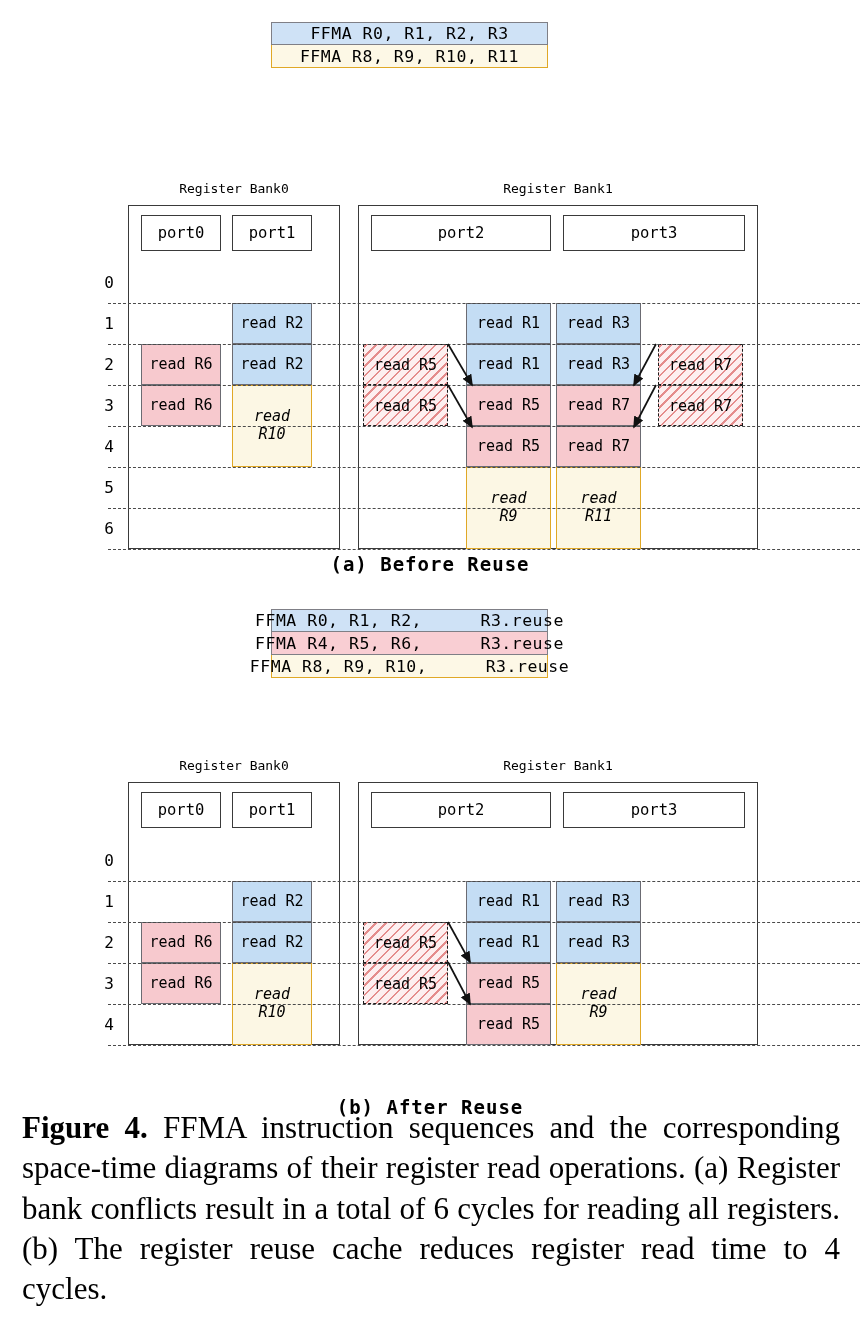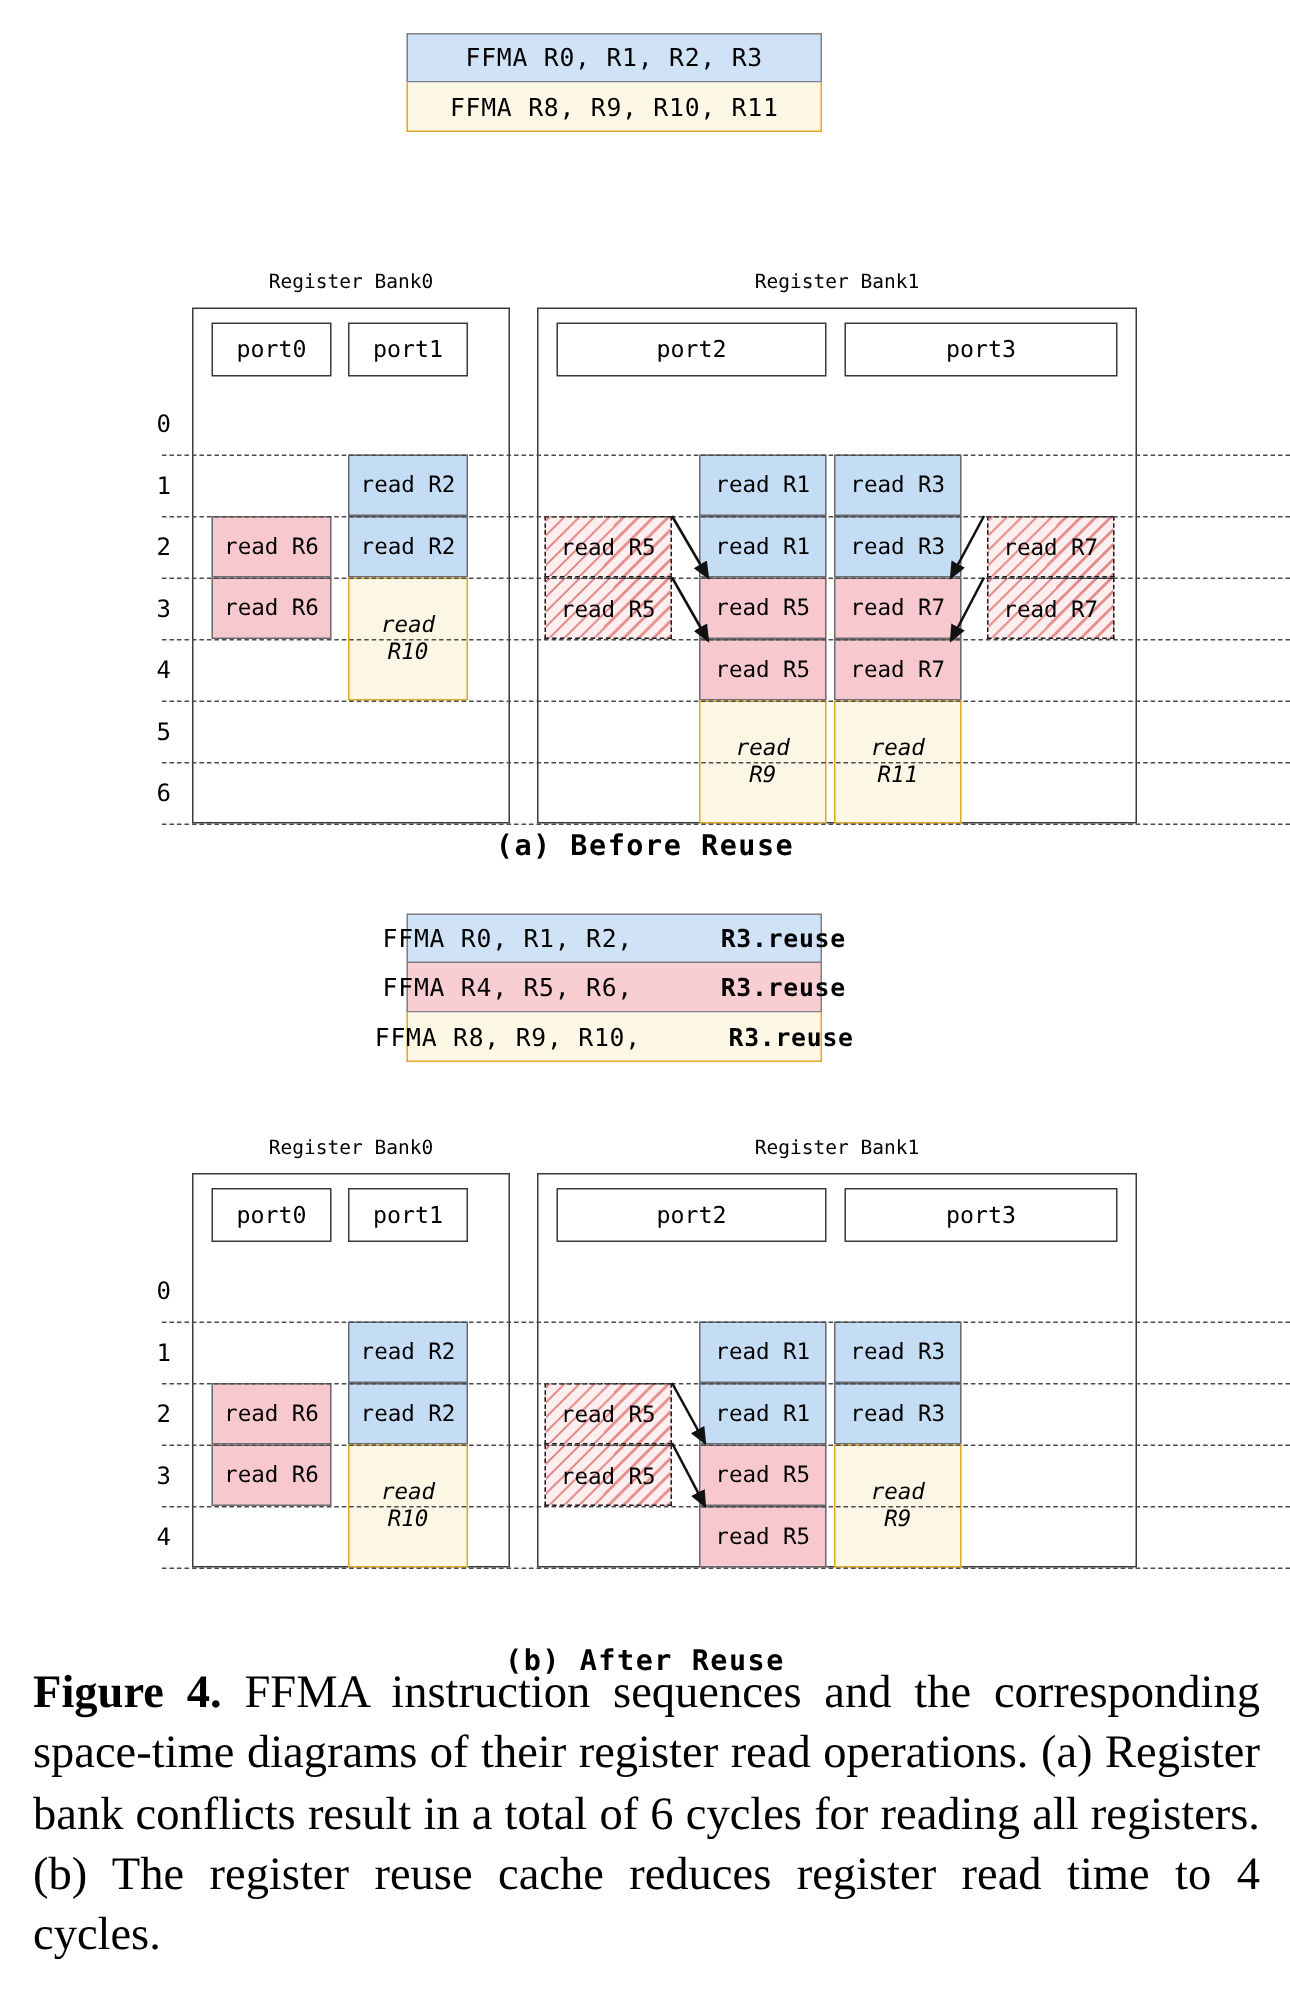--- a/index.html
+++ b/index.html
@@ -10,30 +10,30 @@
     color:#000;
     position:relative;
     overflow:hidden;
   }
   .fig{position:relative;width:860px;height:1338px;}
 
   
   .instr-list{position:absolute;}
   .instr{
     box-sizing:border-box;
-    height:33px;
+    height:23px;
     display:flex;align-items:center;justify-content:center;
     font-size:16.5px;
     letter-spacing:.5px;
     white-space:pre;
   }
   .instr.blue  {background:#cfe2f6;border:1.4px solid #7f7f86;}
   .instr.red   {background:#f9ced3;border:1.4px solid #7f7f86;border-top:none;}
   .instr.yellow{background:#fdf8e6;border:1.4px solid #e0a826;border-top:none;}
-  .instr b{font-weight:bold;margin-left:48px;}
+  .instr b{font-weight:normal;margin-left:48px;}
 
   
   .diagram{position:absolute;}
   .bank-title{
     position:absolute;font-size:13px;text-align:center;white-space:pre;
   }
   .bank-box{
     position:absolute;box-sizing:border-box;
     border:1.6px solid #3a3a3a;background:transparent;
   }

